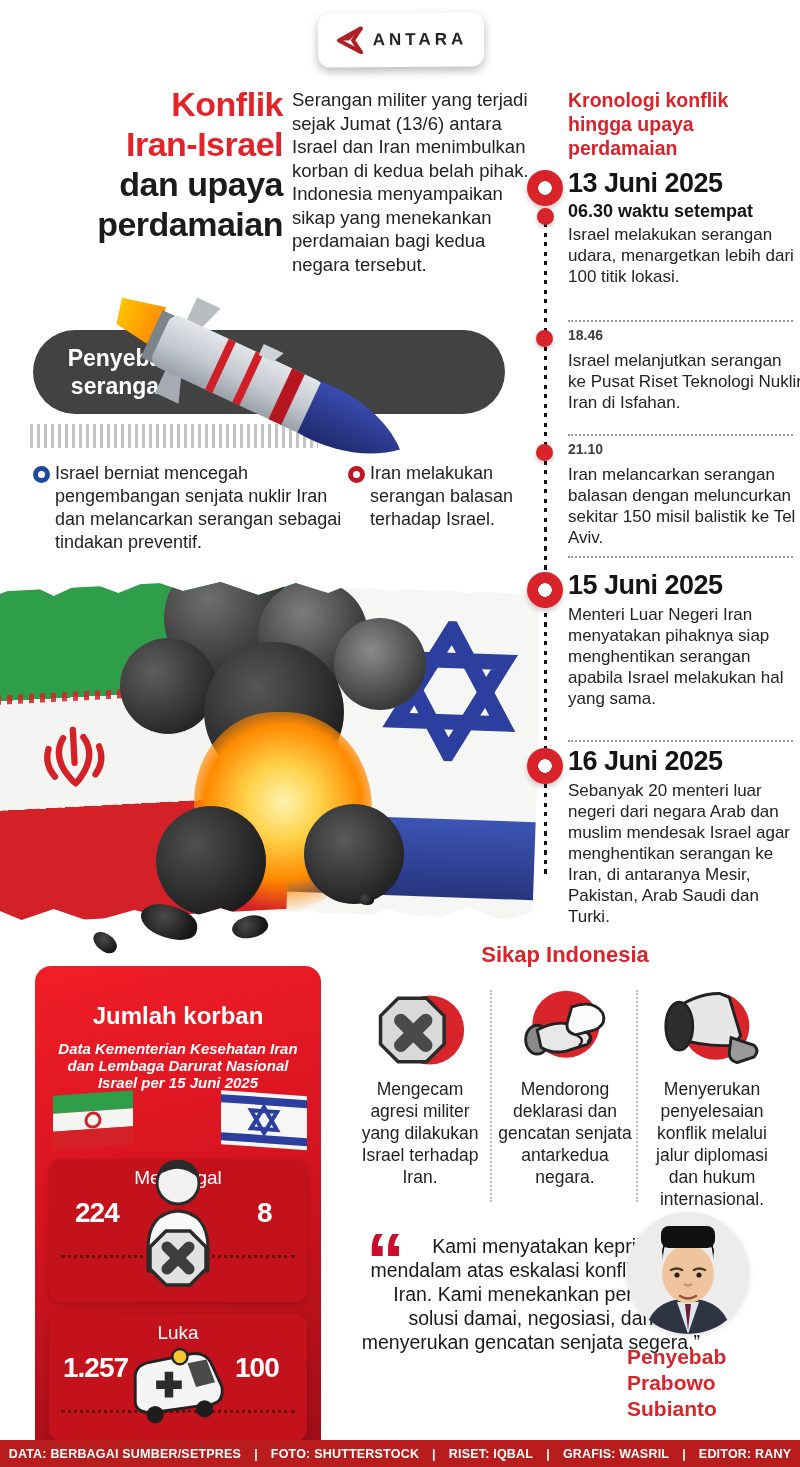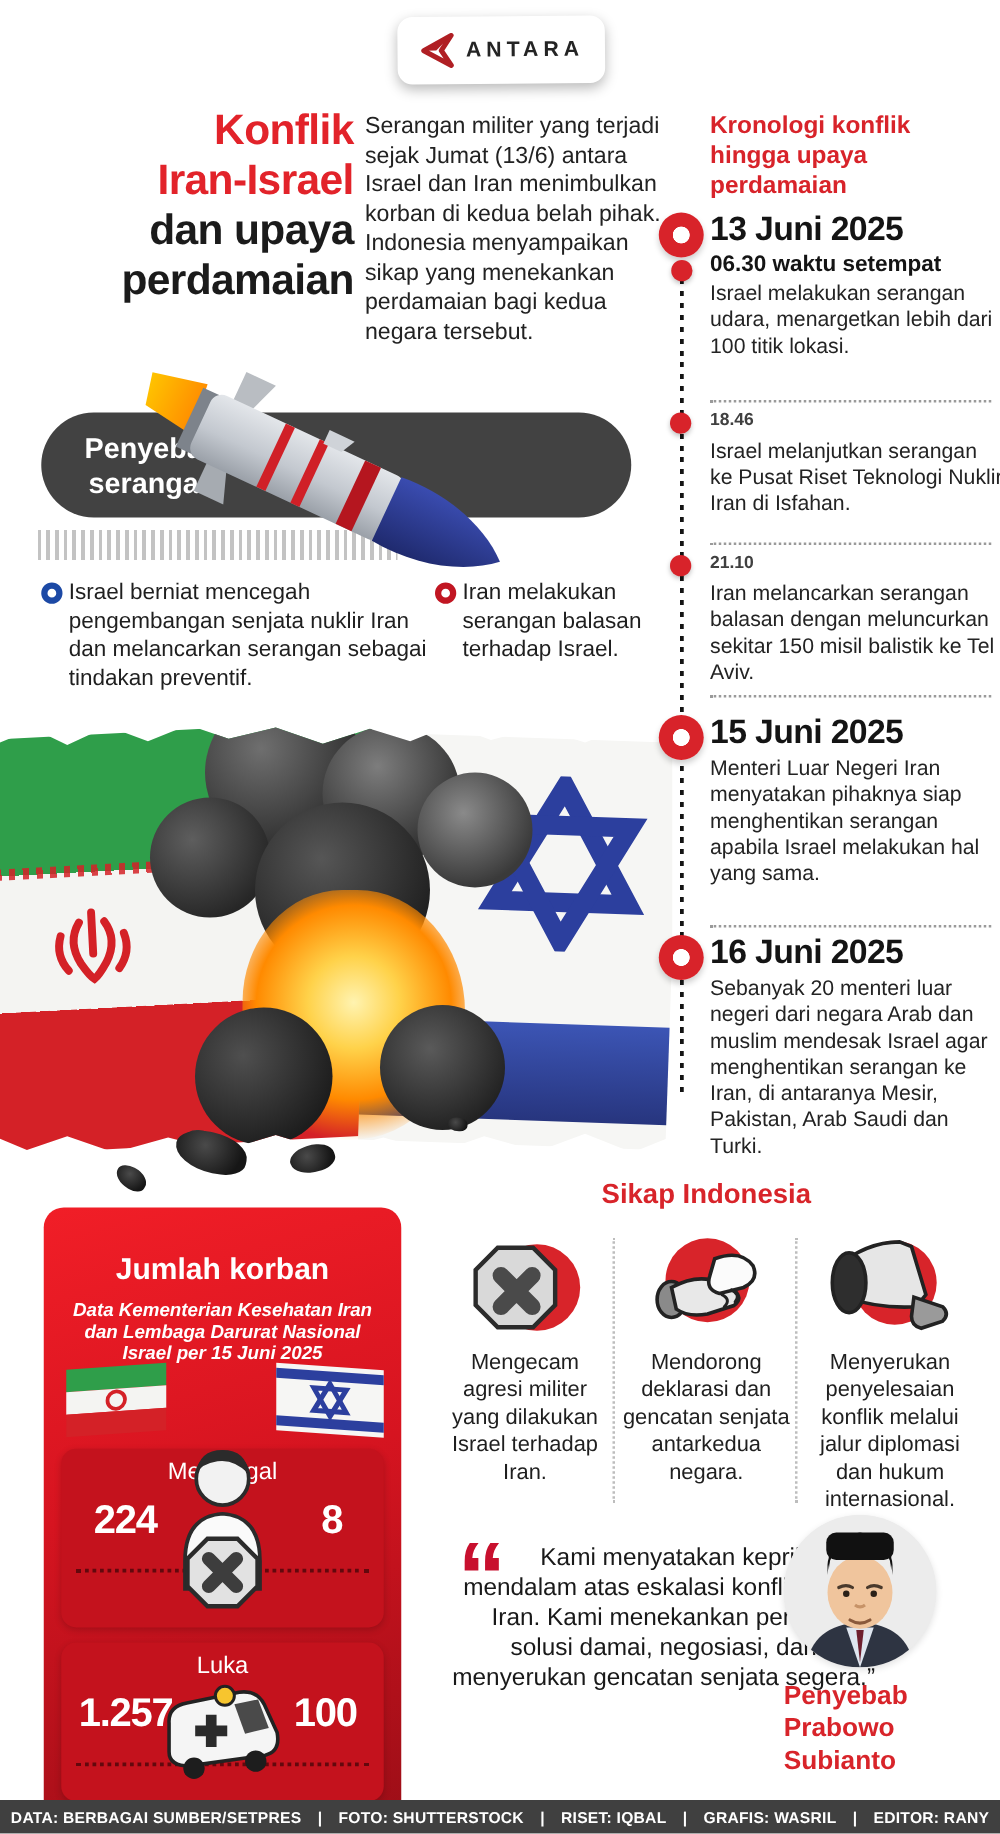--- a/index.html
+++ b/index.html
@@ -67,37 +67,37 @@
   .debris{border-radius:45% 55% 40% 60%;background:radial-gradient(circle at 40% 35%,#4a4a4a,#161616 75%);}
 
   
   .panel{left:35px;top:966px;width:286px;height:492px;border-radius:16px;
          background:linear-gradient(165deg,#f11e27 0%,#d61420 45%,#9c0e17 100%);}
   .panel-head{left:0;top:36px;width:100%;text-align:center;color:#fff;font-weight:bold;font-size:24px;}
   .panel-src{left:14px;top:74px;width:258px;text-align:center;color:#fff;font-style:italic;
              font-size:15px;line-height:17px;font-weight:bold;}
   .stat-box{left:14px;width:258px;background:#c4121d;border-radius:12px;box-shadow:0 2px 6px rgba(0,0,0,.18);}
   .stat-label{left:0;top:8px;width:100%;text-align:center;color:#fff;font-size:19px;}
-  .stat-num{color:#fff;font-weight:bold;font-size:32px;letter-spacing:-1px;}
+  .stat-num{color:#fff;font-weight:bold;font-size:28px;letter-spacing:-1px;}
   .stat-dots{border-top:3px dotted rgba(20,0,0,.55);height:0;}
 
   
   .stance-head{left:350px;top:942px;width:430px;text-align:center;color:#d8242a;font-weight:bold;font-size:22px;}
   .stance-text{font-size:17.5px;line-height:22px;text-align:center;color:#1f1f1f;}
   .vsep{border-left:2px dotted #bdbdbd;width:0;}
 
   
   .quote-mark{left:366px;top:1222px;font-size:78px;font-weight:bold;color:#c8102e;line-height:1;}
   .quote-text{left:352px;top:1234px;width:348px;text-align:right;font-size:19.5px;line-height:24px;color:#191919;}
   .avatar{left:627px;top:1212px;width:122px;height:122px;border-radius:50%;background:#ececec;overflow:hidden;
           box-shadow:0 2px 6px rgba(0,0,0,.12);}
   .author{left:627px;top:1344px;color:#d8242a;font-weight:bold;font-size:21px;line-height:26px;}
 
   
-  .footer{left:0;top:1440px;width:800px;height:27px;background:#404040;display:flex;align-items:center;
+  .footer{left:0;top:1440px;width:800px;height:27px;background:#b91c1c;display:flex;align-items:center;
           justify-content:center;gap:13px;color:#fff;font-weight:bold;font-size:12.5px;letter-spacing:.2px;}
 </style>
 </head>
 <body>
 
 <div id="canvas">
 
   <div class="abs logo-ribbon">
     <svg width="30" height="28" viewBox="0 0 30 28">
       <path d="M26,2 L4,14 L26,26 L18,14 Z" fill="none" stroke="#b01f24" stroke-width="4" stroke-linejoin="round"></path>

